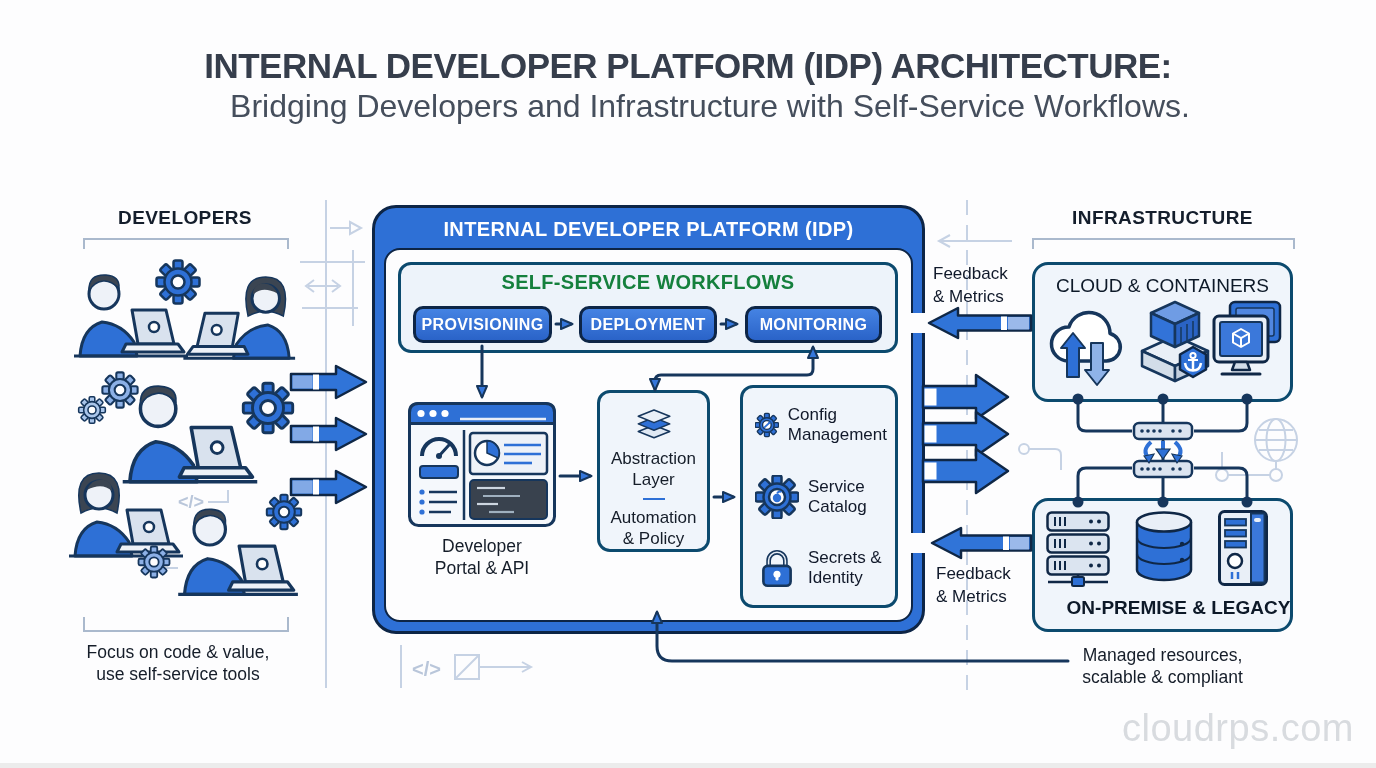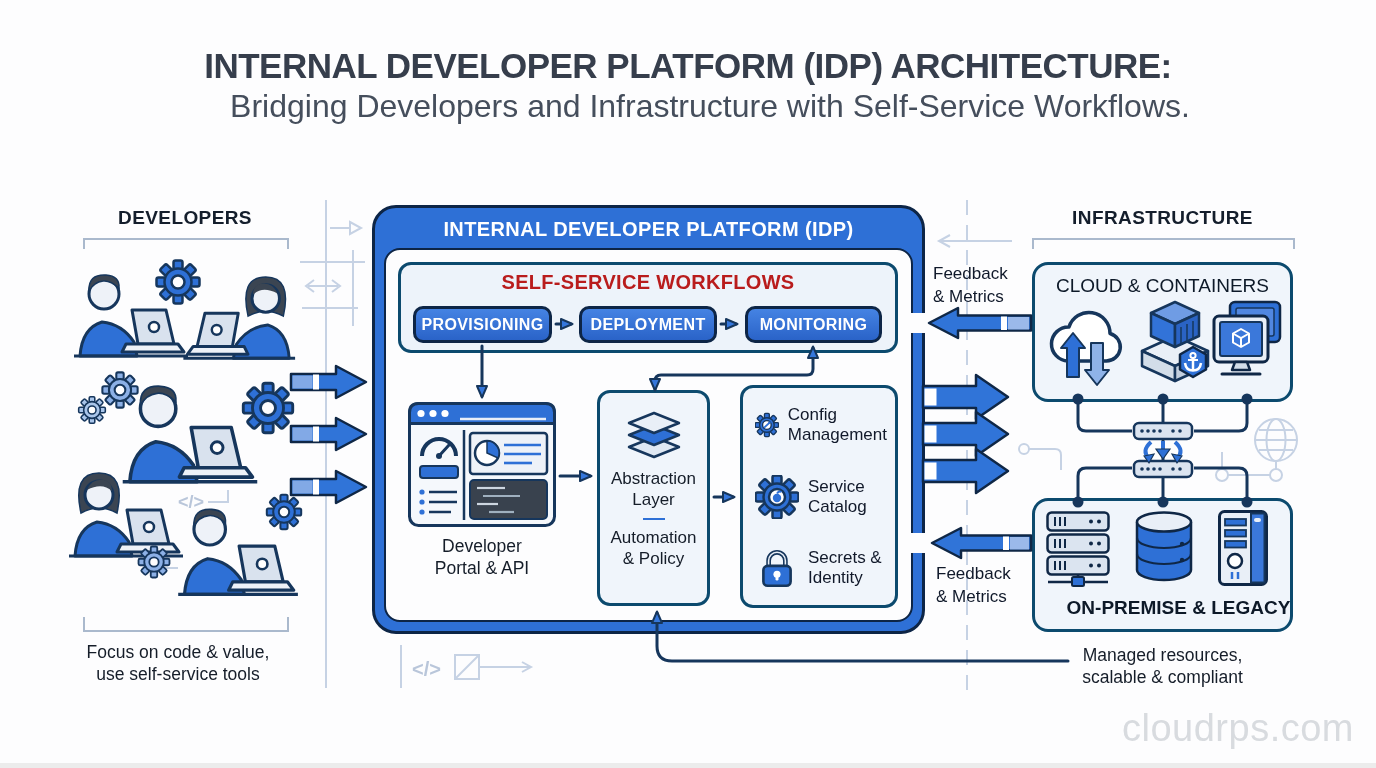--- a/index.html
+++ b/index.html
@@ -22,30 +22,30 @@
   #dev-caption{left:48px;top:642px;width:260px;}
   #infra-caption{left:1070px;top:645px;width:185px;text-align:center;}
   #idp-box{left:372px;top:205px;width:553px;height:429px;background:#2e70d6;
            border:3px solid #0d2546;border-radius:24px;box-sizing:border-box;}
   #idp-header{position:absolute;top:10px;left:0;width:100%;text-align:center;color:#fff;
               font-size:20px;font-weight:700;letter-spacing:.4px;}
   #idp-inner{position:absolute;left:9px;right:9px;top:40px;bottom:9px;background:#fdfdfe;
              border:2.5px solid #0d2546;border-radius:16px;}
   .panel{background:#f0f5fb;border:3px solid #0c4a6e;border-radius:13px;box-sizing:border-box;}
   #workflows-box{left:398px;top:262px;width:500px;height:91px;}
-  #workflows-title{left:398px;top:271px;width:500px;font-size:20px;font-weight:700;color:#b91c1c;letter-spacing:.3px;}
+  #workflows-title{left:398px;top:271px;width:500px;font-size:20px;font-weight:700;color:#15803d;letter-spacing:.3px;}
   .wf-btn{position:absolute;top:306px;height:37px;display:flex;align-items:center;justify-content:center;
           color:#fff;font-size:16px;font-weight:700;letter-spacing:.4px;
           background:linear-gradient(180deg,#4583e3,#2a63c8);
           border:3px solid #0d2546;border-radius:10px;box-sizing:border-box;}
   #btn-prov{left:413px;width:139px;}
   #btn-dep{left:579px;width:138px;}
   #btn-mon{left:745px;width:137px;}
   #portal-caption{left:400px;top:536px;width:164px;}
-  #abstraction-box{left:597px;top:390px;width:113px;height:216px;display:flex;flex-direction:column;
+  #abstraction-box{left:597px;top:390px;width:113px;height:162px;display:flex;flex-direction:column;
                    align-items:center;padding-top:12px;}
   .abs-label{width:100px;text-align:center;font-size:17px;line-height:21px;color:#151d29;}
   .divider{width:22px;border-top:2.5px solid #2e70d6;margin:8px 0 7px 0;}
   #tools-box{left:740px;top:385px;width:158px;height:223px;display:flex;flex-direction:column;
              justify-content:space-between;padding:15px 8px 15px 12px;}
   .tool-row{display:flex;align-items:center;gap:9px;}
   .tool-label{font-size:17px;line-height:20px;color:#11192a;}
   .fb-label{font-size:17px;line-height:23px;color:#10192a;}
   #feedback-top{left:933px;top:262px;width:110px;}
   #feedback-bottom{left:936px;top:562px;width:110px;}

